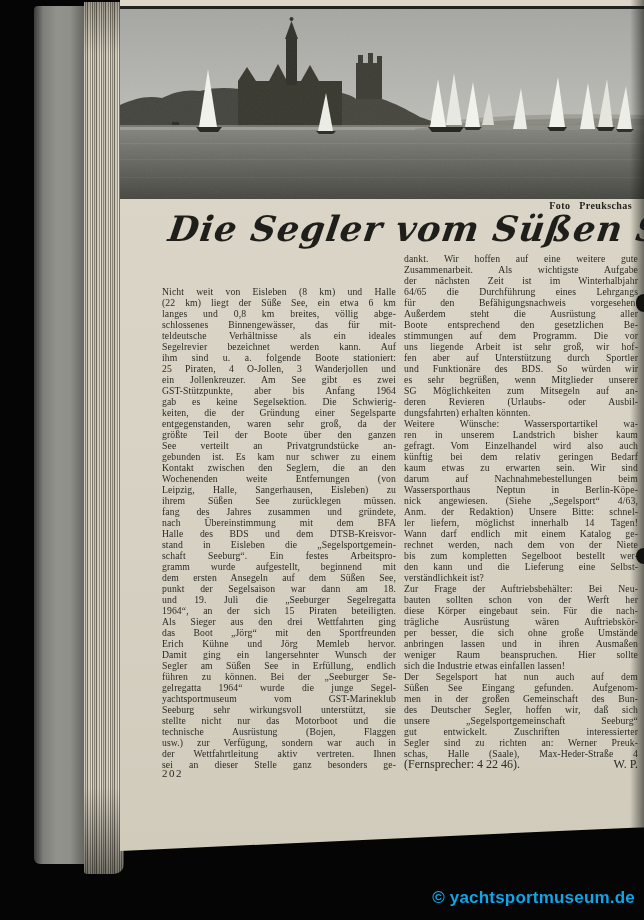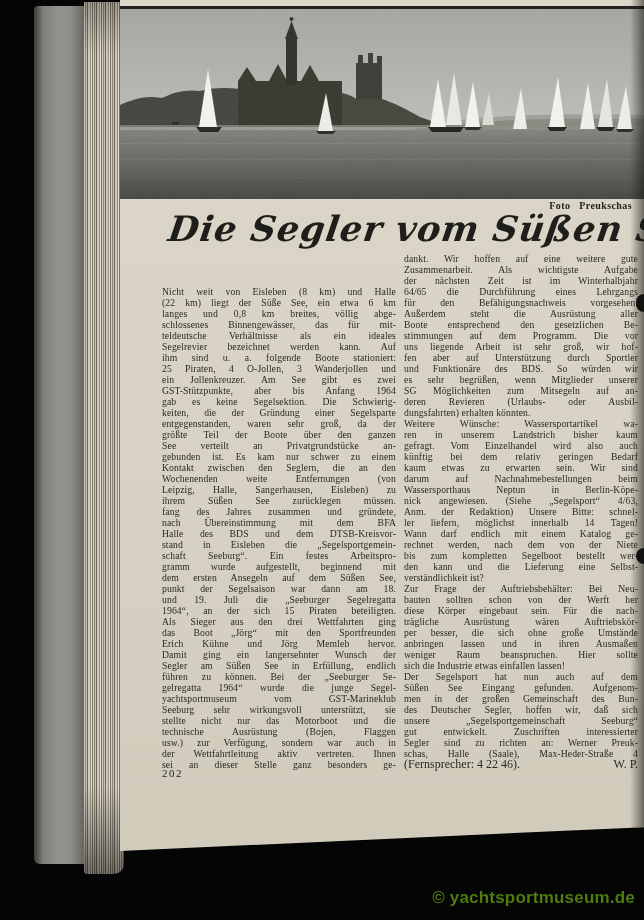--- a/index.html
+++ b/index.html
@@ -70,21 +70,21 @@
     display:flex;justify-content:space-between;
   }
   .page-number{
     position:absolute;top:767px;left:42px;
     font:11px "Liberation Serif",serif;color:#2a2a26;letter-spacing:1.5px;
   }
   
   .watermark{
     position:absolute;right:9px;top:888px;
     font-family:"Liberation Sans",sans-serif;font-weight:bold;font-size:17px;
-    color:#4d7c0f;letter-spacing:.2px;
+    color:#0ea5e9;letter-spacing:.2px;
   }
 </style>
 </head>
 <body>
 
 <div class="book-spine"></div>
 <div class="page-edges"></div>
 
 <div class="page">
 

